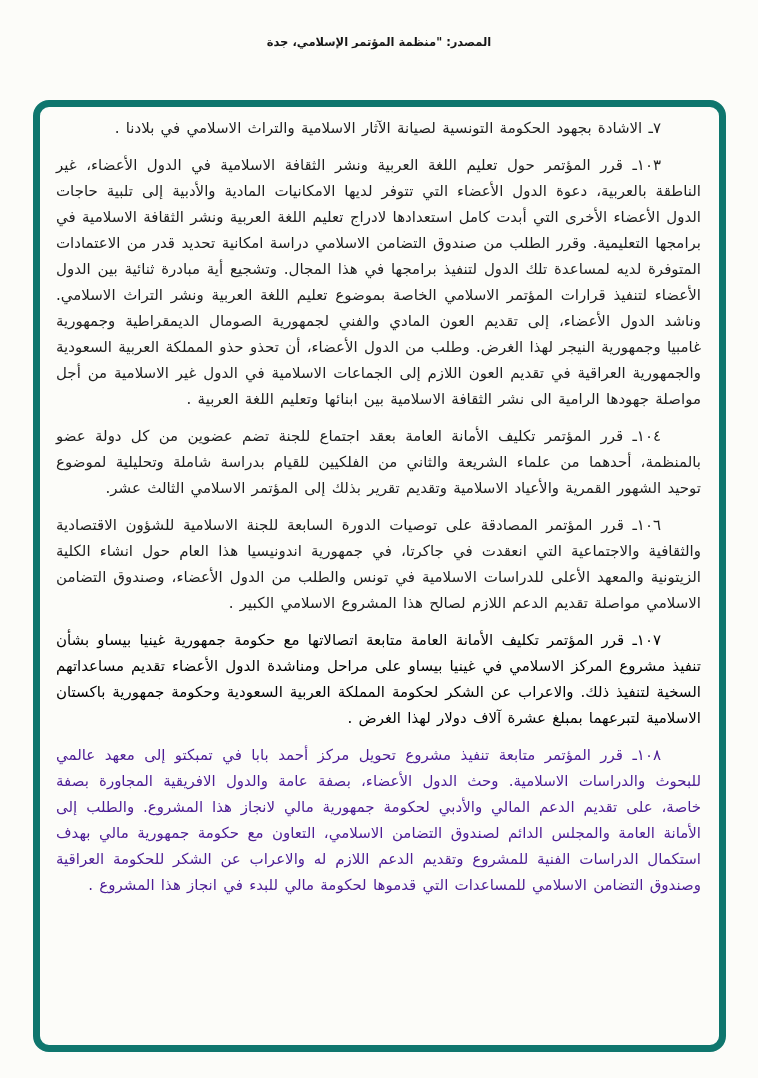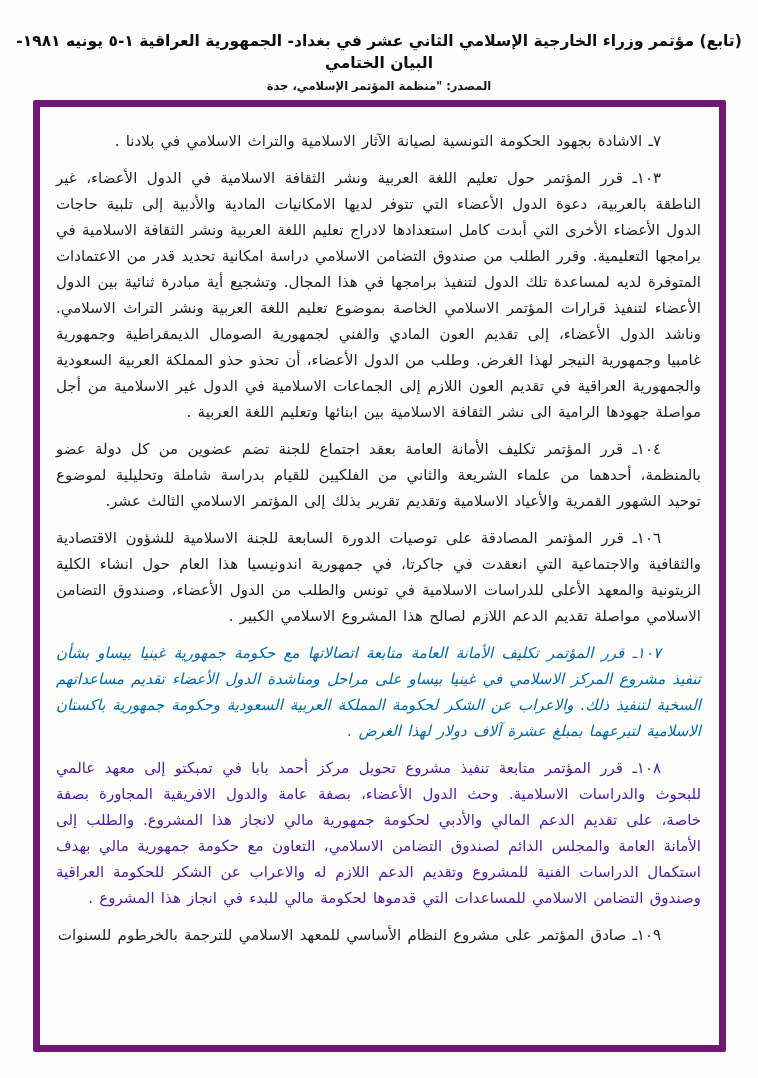--- a/index.html
+++ b/index.html
@@ -19,60 +19,58 @@
     font-size:15.5px; font-weight:bold; line-height:22px; padding:0 10px;
     letter-spacing:0;
   }
   .header-line2 {
     font-size:11.5px; font-weight:bold; margin-top:5px; color:#161616;
   }
   .frame {
     position:absolute; left:33px; top:100px;
     width:693px; height:952px;
     box-sizing:border-box;
-    border:7px solid #701a75;
-    border-radius:2px;
-    padding:21px 18px 0 16px;
+    border:7px solid #0f766e;
+    border-radius:16px;
+    padding:8px 18px 0 16px;
     overflow:hidden;
     direction:rtl;
     background:transparent;
   }
   .frame p {
     margin:0 0 11px 0;
     text-align:justify;
     font-size:15px;
     line-height:26px;
     color:#1f1f1f;
     text-indent:40px;
     word-spacing:1.5px;
   }
-  .frame p.faded { color:#0369a1;font-style:italic; }
+  .frame p.faded { color:#000000; }
   .frame p.faded-more { color:#4c1d95; }
   .page-number {
     position:absolute; top:1095px; left:0; width:740px;
     text-align:center;
     font-size:15px; font-weight:bold; color:#0e0e0e;
     direction:rtl;
   }
 </style>
 </head>
 <body>
 
 <div class="page">
 
   <div class="header">
-    <div class="header-line1">(تابع) مؤتمر وزراء الخارجية الإسلامي الثاني عشر في بغداد- الجمهورية العراقية ١-٥ يونيه ١٩٨١- البيان الختامي</div>
     <div class="header-line2">المصدر: "منظمة المؤتمر الإسلامي، جدة</div>
   </div>
 
   <div class="frame">
     <p>٧ـ الاشادة بجهود الحكومة التونسية لصيانة الآثار الاسلامية والتراث الاسلامي في بلادنا .</p>
     <p>١٠٣ـ قرر المؤتمر حول تعليم اللغة العربية ونشر الثقافة الاسلامية في الدول الأعضاء، غير الناطقة بالعربية، دعوة الدول الأعضاء التي تتوفر لديها الامكانيات المادية والأدبية إلى تلبية حاجات الدول الأعضاء الأخرى التي أبدت كامل استعدادها لادراج تعليم اللغة العربية ونشر الثقافة الاسلامية في برامجها التعليمية. وقرر الطلب من صندوق التضامن الاسلامي دراسة امكانية تحديد قدر من الاعتمادات المتوفرة لديه لمساعدة تلك الدول لتنفيذ برامجها في هذا المجال. وتشجيع أية مبادرة ثنائية بين الدول الأعضاء لتنفيذ قرارات المؤتمر الاسلامي الخاصة بموضوع تعليم اللغة العربية ونشر التراث الاسلامي. وناشد الدول الأعضاء، إلى تقديم العون المادي والفني لجمهورية الصومال الديمقراطية وجمهورية غامبيا وجمهورية النيجر لهذا الغرض. وطلب من الدول الأعضاء، أن تحذو حذو المملكة العربية السعودية والجمهورية العراقية في تقديم العون اللازم إلى الجماعات الاسلامية في الدول غير الاسلامية من أجل مواصلة جهودها الرامية الى نشر الثقافة الاسلامية بين ابنائها وتعليم اللغة العربية .</p>
     <p>١٠٤ـ قرر المؤتمر تكليف الأمانة العامة بعقد اجتماع للجنة تضم عضوين من كل دولة عضو بالمنظمة، أحدهما من علماء الشريعة والثاني من الفلكيين للقيام بدراسة شاملة وتحليلية لموضوع توحيد الشهور القمرية والأعياد الاسلامية وتقديم تقرير بذلك إلى المؤتمر الاسلامي الثالث عشر.</p>
     <p>١٠٦ـ قرر المؤتمر المصادقة على توصيات الدورة السابعة للجنة الاسلامية للشؤون الاقتصادية والثقافية والاجتماعية التي انعقدت في جاكرتا، في جمهورية اندونيسيا هذا العام حول انشاء الكلية الزيتونية والمعهد الأعلى للدراسات الاسلامية في تونس والطلب من الدول الأعضاء، وصندوق التضامن الاسلامي مواصلة تقديم الدعم اللازم لصالح هذا المشروع الاسلامي الكبير .</p>
     <p class="faded">١٠٧ـ قرر المؤتمر تكليف الأمانة العامة متابعة اتصالاتها مع حكومة جمهورية غينيا بيساو بشأن تنفيذ مشروع المركز الاسلامي في غينيا بيساو على مراحل ومناشدة الدول الأعضاء تقديم مساعداتهم السخية لتنفيذ ذلك. والاعراب عن الشكر لحكومة المملكة العربية السعودية وحكومة جمهورية باكستان الاسلامية لتبرعهما بمبلغ عشرة آلاف دولار لهذا الغرض .</p>
     <p class="faded-more">١٠٨ـ قرر المؤتمر متابعة تنفيذ مشروع تحويل مركز أحمد بابا في تمبكتو إلى معهد عالمي للبحوث والدراسات الاسلامية. وحث الدول الأعضاء، بصفة عامة والدول الافريقية المجاورة بصفة خاصة، على تقديم الدعم المالي والأدبي لحكومة جمهورية مالي لانجاز هذا المشروع. والطلب إلى الأمانة العامة والمجلس الدائم لصندوق التضامن الاسلامي، التعاون مع حكومة جمهورية مالي بهدف استكمال الدراسات الفنية للمشروع وتقديم الدعم اللازم له والاعراب عن الشكر للحكومة العراقية وصندوق التضامن الاسلامي للمساعدات التي قدموها لحكومة مالي للبدء في انجاز هذا المشروع .</p>
-    <p>١٠٩ـ صادق المؤتمر على مشروع النظام الأساسي للمعهد الاسلامي للترجمة بالخرطوم للسنوات</p>
   </div>
 
   <div class="page-number">٢١</div>
 
 </div>
 
 </body></html>

